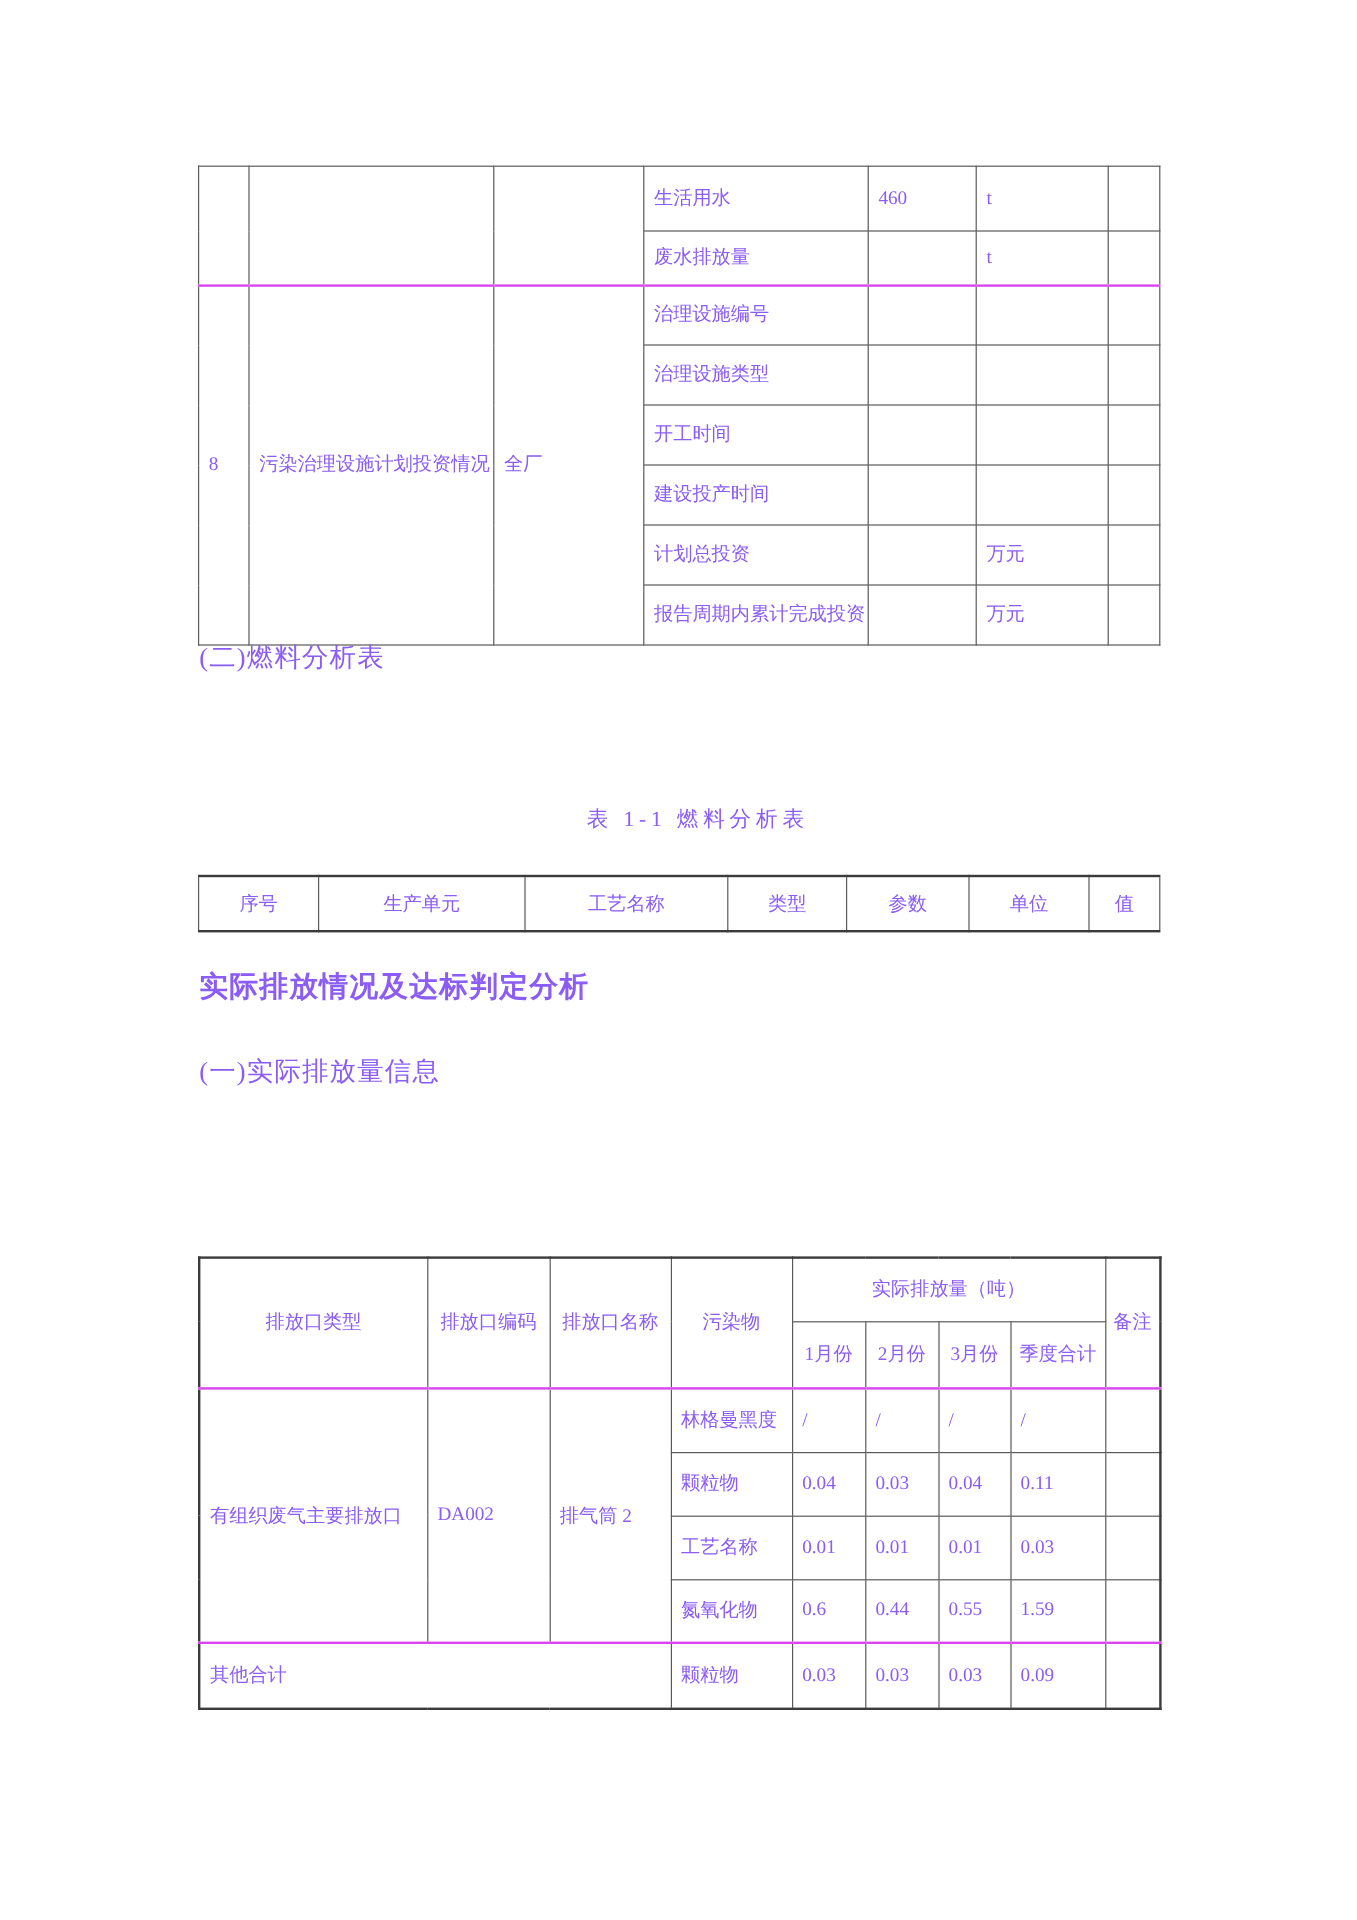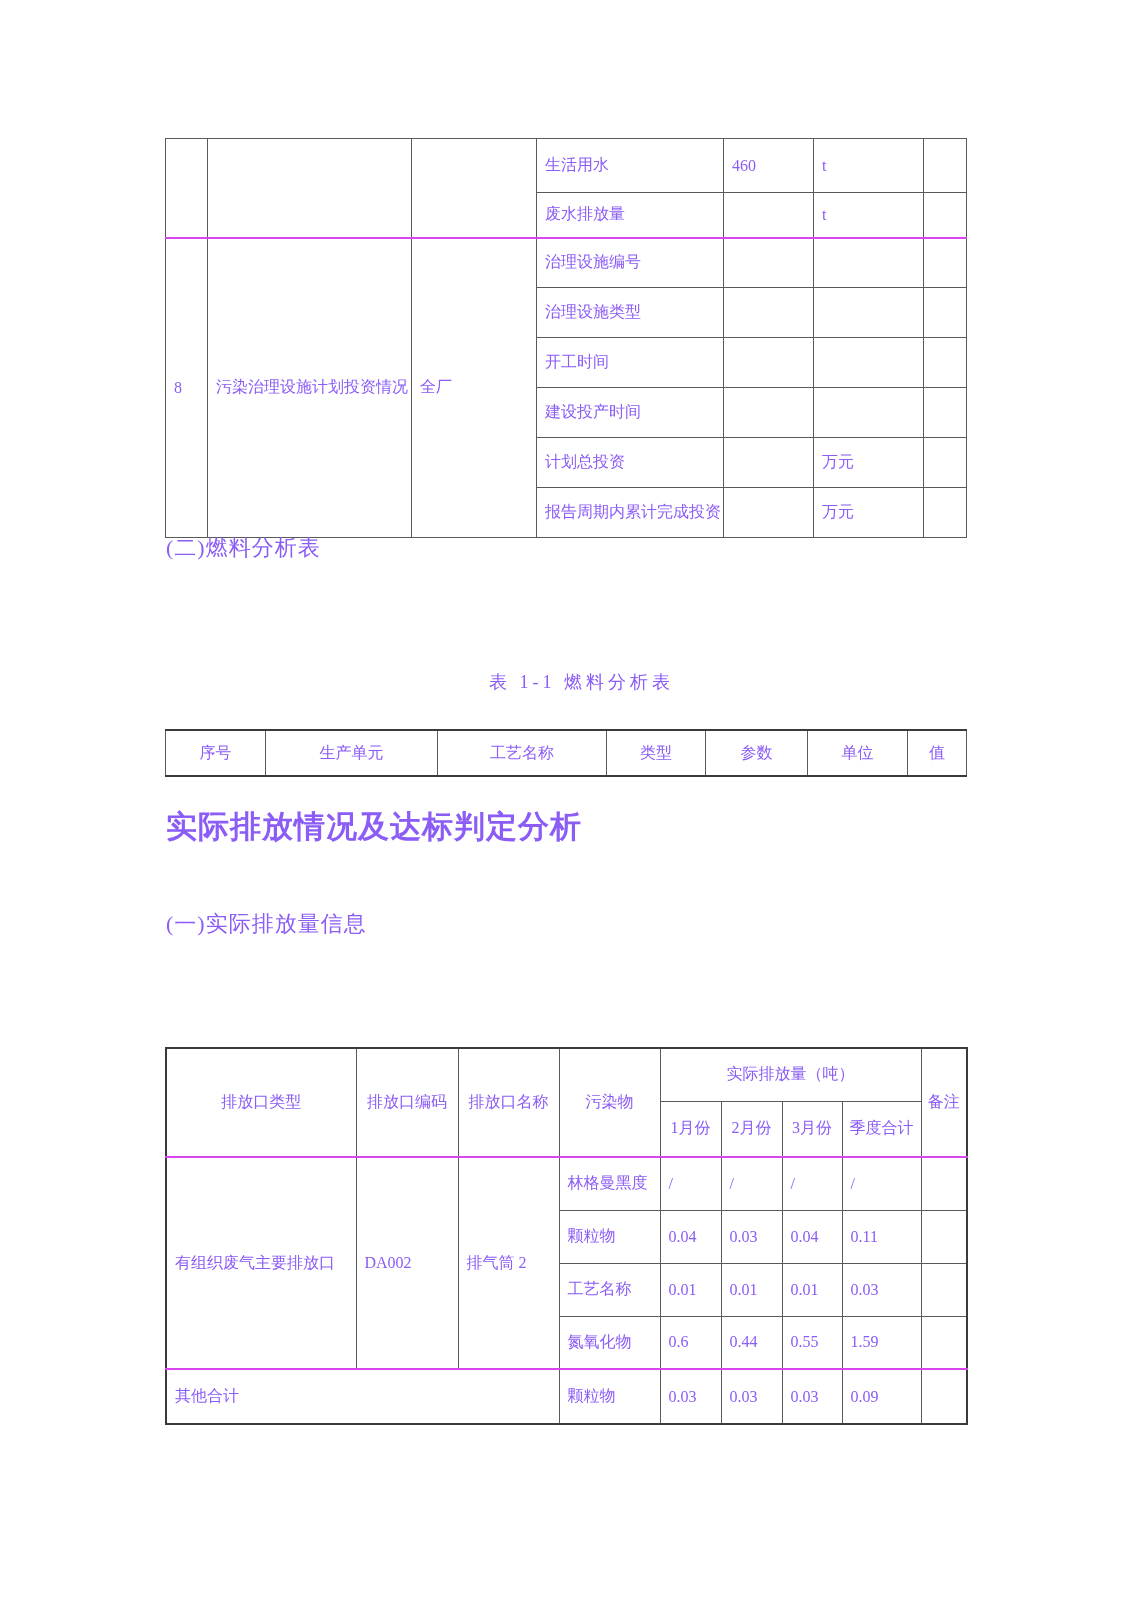--- a/index.html
+++ b/index.html
@@ -58,26 +58,26 @@
   table.t2 td.hdr { text-align: center; padding: 0; }
 
   
   .sec-heading {
     position: absolute;
     left: 166px;
     font-size: 22px;
     letter-spacing: 1px;
   }
   .sec2 { top: 533px; }
-  .sec1 { top: 909px; }
+  .sec1 { top: 878px; }
   .main-heading {
     position: absolute;
     left: 166px;
     top: 806px;
-    font-size: 31px;
+    font-size: 24px;
     font-weight: bold;
     letter-spacing: 1px;
   }
   .caption {
     position: absolute;
     left: 16px;
     width: 1131px;
     text-align: center;
     font-size: 18px;
     letter-spacing: 4px;

